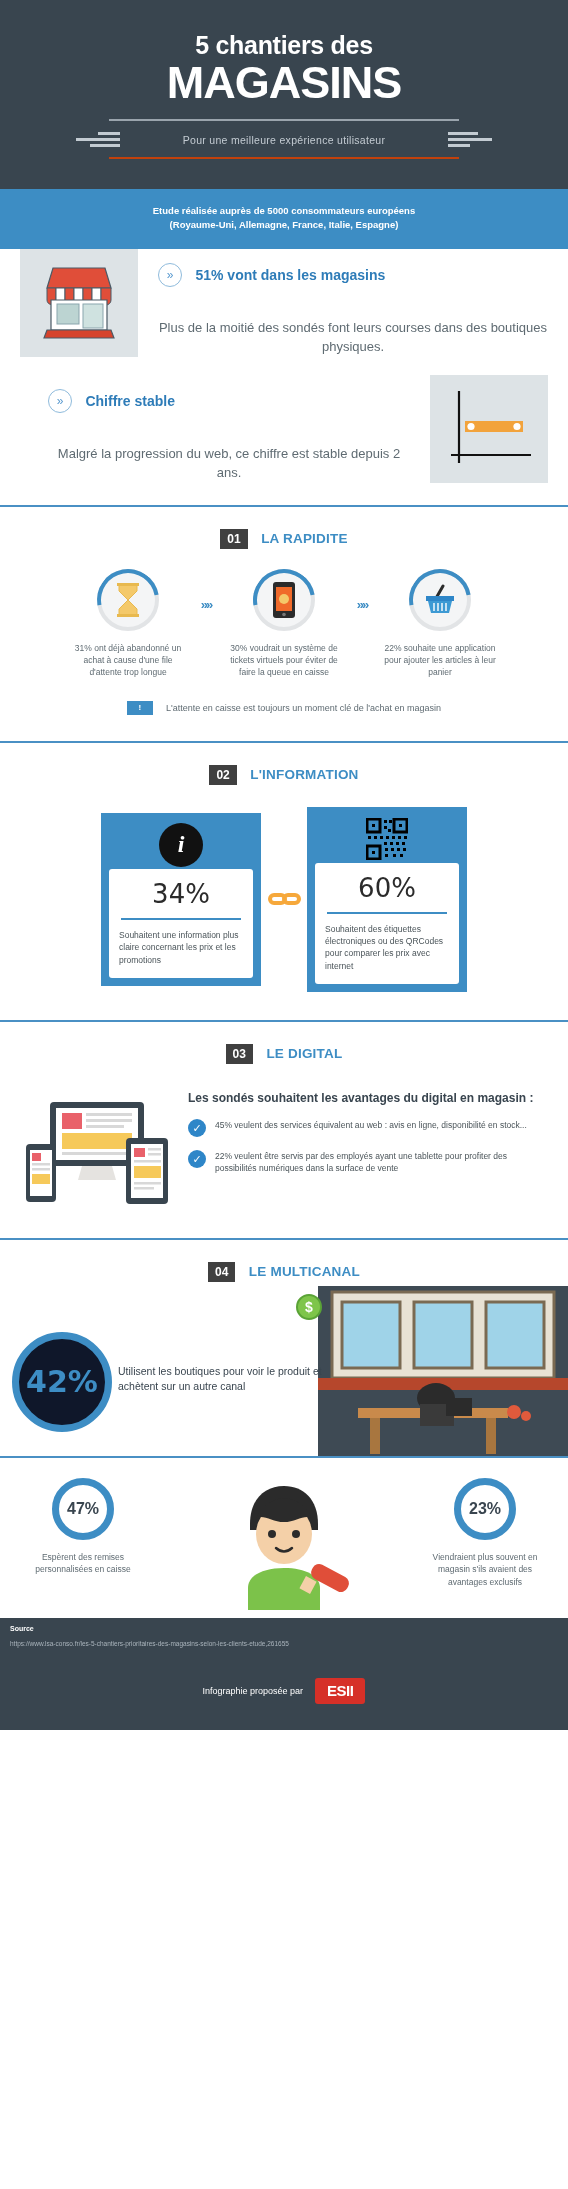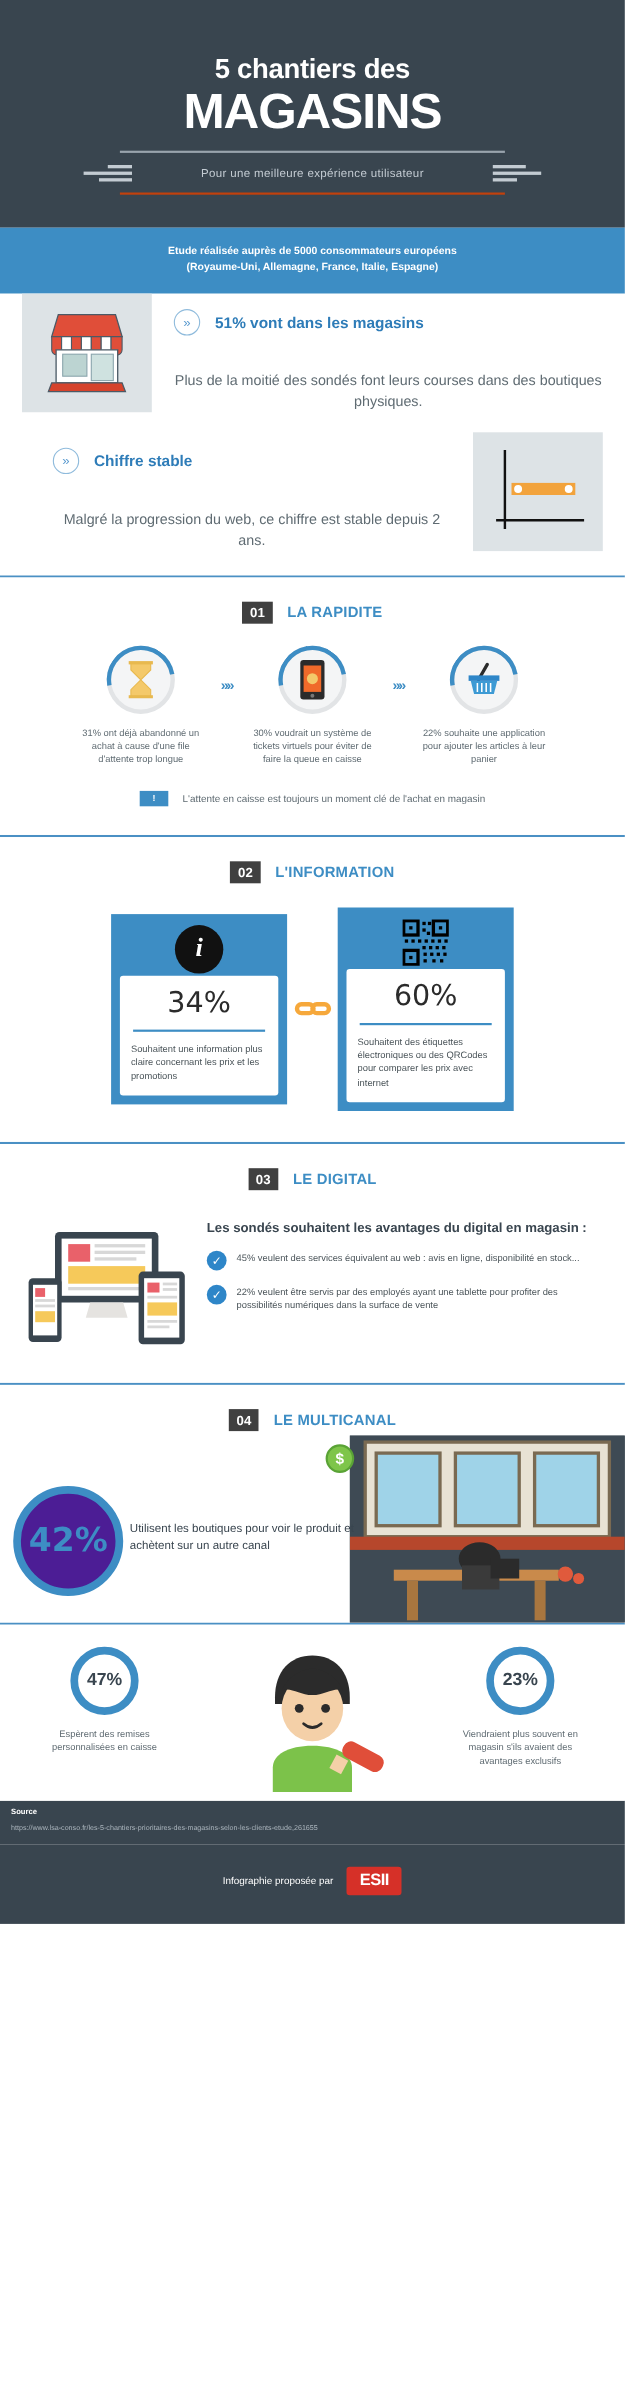--- a/index.html
+++ b/index.html
@@ -5,21 +5,21 @@
   * { box-sizing: border-box; margin:0; padding:0; }
   body {
     width:568px; height:2189px;
     font-family:"Liberation Sans", sans-serif;
     background:#ffffff;
     overflow:hidden;
   }
   .page { width:568px; height:2189px; position:relative; background:#fff; }
 
   
-  .header { background:#39454f; padding:50px 0 30px; text-align:center; }
+  .header { background:#39454f; padding:32px 0 30px; text-align:center; }
   .header h1 {
     color:#ffffff; font-size:25px; font-weight:bold; letter-spacing:-0.3px;
     line-height:1.05;
   }
   .header h2 {
     color:#ffffff; font-size:45px; font-weight:bold; letter-spacing:-1px;
     line-height:1.0; margin-top:2px;
   }
   .sub-wrap {
     margin:14px auto 0; width:420px; position:relative;
@@ -123,36 +123,36 @@
   .bullet { display:flex; gap:9px; margin-top:13px; align-items:flex-start; }
   .check { flex:0 0 18px; width:18px; height:18px; border-radius:50%;
            background:#2e86c8; color:#fff; font-size:11px;
            display:flex; align-items:center; justify-content:center; }
   .bul-txt { color:#4a5459; font-size:8.5px; line-height:1.45; }
 
   
   .multi { position:relative; height:170px; }
   .donut42 {
     position:absolute; left:12px; top:46px; width:100px; height:100px;
-    border-radius:50%; background:#4c1d95; border:7px solid #3d8dc4;
+    border-radius:50%; background:#0f172a; border:7px solid #3d8dc4;
     display:flex; align-items:center; justify-content:center;
   }
   .donut42 span { color:#3d8dc4; font-size:30px; font-weight:bold;
                   font-family:"DejaVu Sans", sans-serif; }
   .multi-txt { position:absolute; left:118px; top:78px; width:210px;
                color:#39454f; font-size:10.5px; line-height:1.45; font-weight:500; }
   .shop-img { position:absolute; right:0; top:0; width:250px; height:170px;
               background:#3e4a54; }
   .coin { position:absolute; right:246px; top:8px; width:26px; height:26px;
           border-radius:50%; background:#7ec54a; border:2px solid #5aa336;
           color:#fff; font-size:14px; font-weight:bold;
           display:flex; align-items:center; justify-content:center; }
 
   
-  .pers { display:flex; padding:20px 30px 10px; align-items:flex-start;justify-content:space-between; }
+  .pers { display:flex; padding:20px 18px 10px; align-items:flex-start;justify-content:space-between; }
   .pcol { width:130px; text-align:center; }
   .pdonut { width:62px; height:62px; border-radius:50%; background:#fff;
             border:7px solid #3d8dc4; margin:0 auto;
             display:flex; align-items:center; justify-content:center; }
   .pdonut span { color:#39454f; font-size:16px; font-weight:bold; }
   .pcap { color:#5f6b72; font-size:8.5px; line-height:1.45; margin-top:11px; }
   .pmid { flex:1; height:130px; position:relative; }
 
   
   .src { background:#39454f; padding:7px 10px 8px; }

